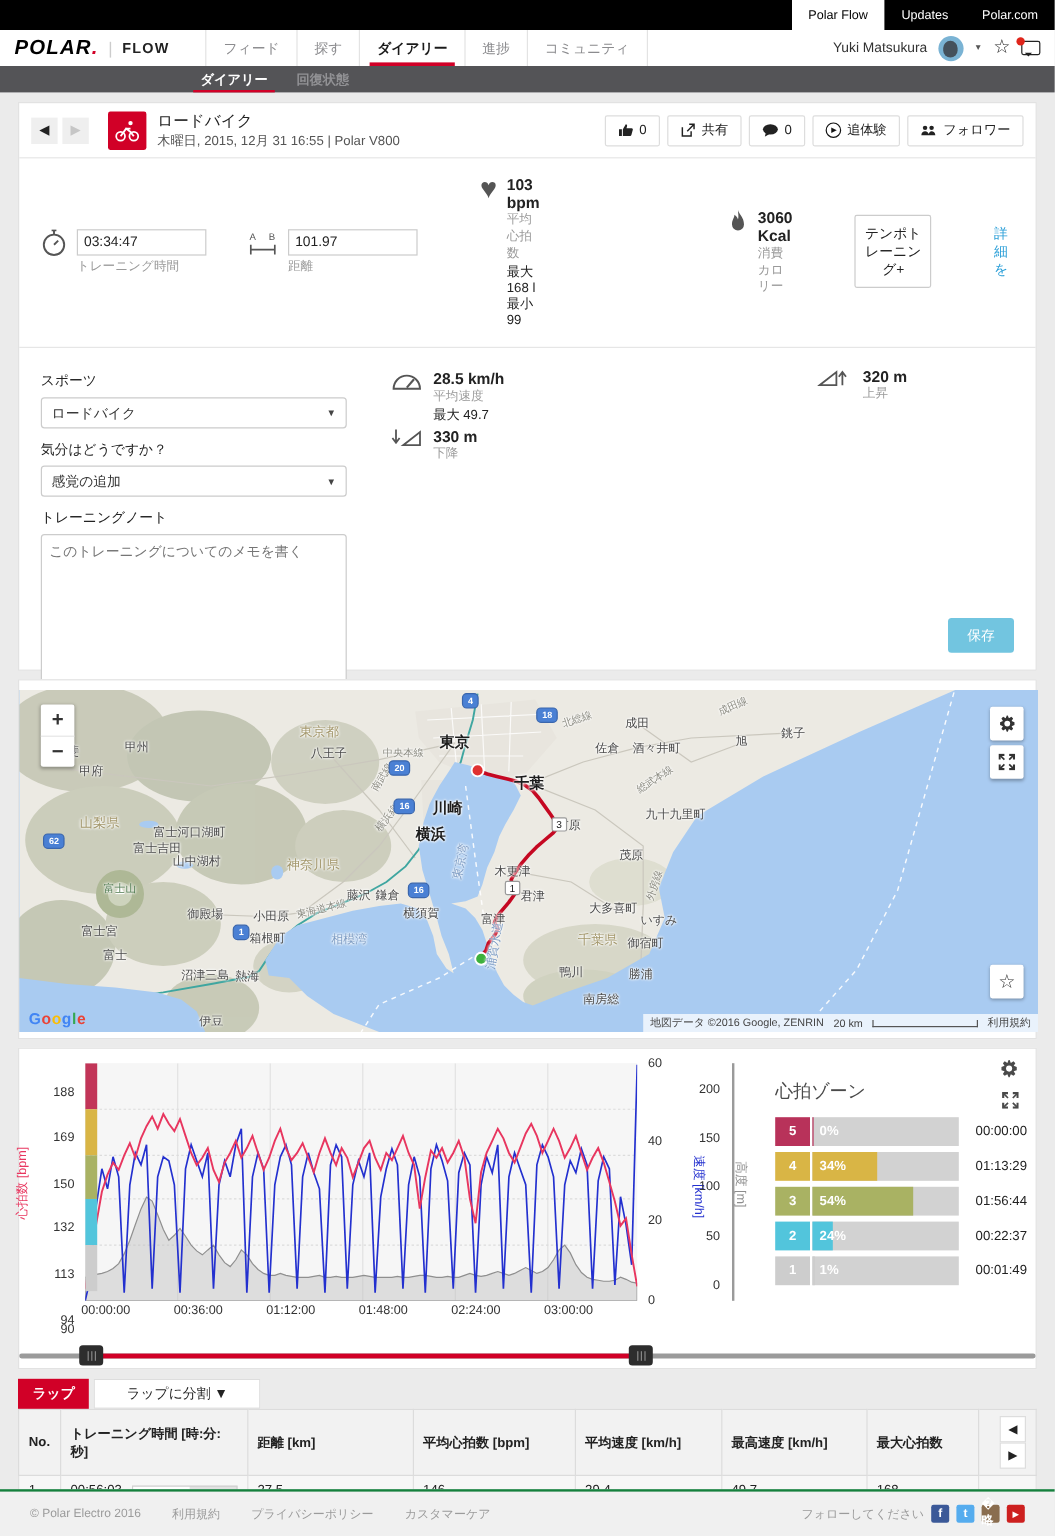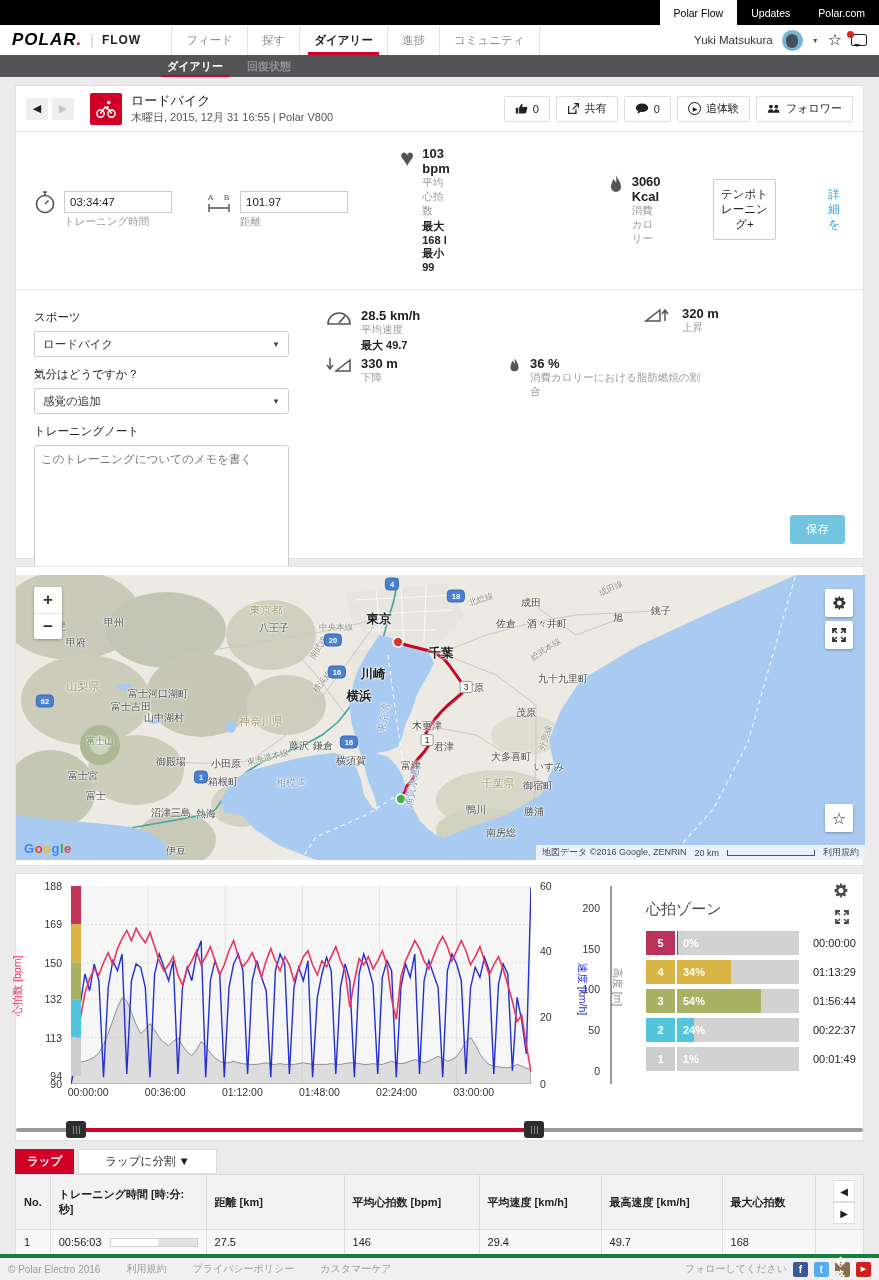--- a/index.html
+++ b/index.html
@@ -53,21 +53,21 @@
   .playcirc{width:13px;height:13px;border:1.5px solid #111;border-radius:50%;display:flex;align-items:center;justify-content:center;font-size:6px;color:#111;padding-left:1px;}
 
   
   .statsrow{display:flex;align-items:center;padding:14px 18px 16px 18px;border-bottom:1px solid #e6e6e6;}
   .stat{display:flex;gap:8px;margin-right:34px;}
   .stat .icn{color:#555;}
   .stat input{width:108px;height:22px;border:1px solid #ccc;font-size:11.5px;padding:0 5px;color:#222;font-family:inherit;}
   .stat .lbl{font-size:10.5px;color:#9a9a9a;margin-top:2px;}
   .bigval{font-size:13px;font-weight:bold;color:#222;}
   .sublbl{font-size:10.5px;color:#9a9a9a;}
-  .minmax{font-size:11px;color:#222;margin-top:1px;font-weight:bold;}
+  .minmax{font-size:11px;color:#222;margin-top:1px;}
   .tempobtn{border:1px solid #ccc;background:#fff;font-size:11.5px;color:#222;padding:7px 4px;border-radius:2px;margin-left:18px;cursor:pointer;}
   .detaillink{color:#2b9fd8;font-size:11.5px;margin-left:52px;cursor:pointer;}
 
   
   .formbody{position:relative;height:268px;padding:14px 18px;}
   .flabel{font-size:11.5px;color:#222;margin:6px 0 6px 0;}
   .selectbox{width:255px;height:26px;border:1px solid #ccc;border-radius:3px;display:flex;align-items:center;justify-content:space-between;padding:0 8px;font-size:11.5px;color:#333;cursor:pointer;background:#fff;}
   .selectbox .car{font-size:8px;color:#444;}
   .notes{width:255px;height:130px;border:1px solid #ccc;border-radius:3px;font-size:11.5px;padding:6px;color:#333;resize:none;font-family:inherit;}
   .metcol{position:absolute;display:flex;gap:9px;}
@@ -99,21 +99,21 @@
   .starbtn{right:12px;bottom:28px;width:28px;height:28px;font-size:16px;color:#333;}
   .attrib{position:absolute;right:0;bottom:0;height:15px;background:rgba(255,255,255,.75);display:flex;align-items:center;font-size:9px;color:#444;padding:0 6px;gap:8px;}
   .scalebar{width:88px;height:6px;border:1px solid #555;border-top:none;}
   .glogo{position:absolute;left:8px;bottom:4px;font-size:13px;font-weight:bold;color:#5f6368;letter-spacing:.5px;}
   .glogo span:nth-child(1){color:#4285f4}.glogo span:nth-child(2){color:#ea4335}.glogo span:nth-child(3){color:#fbbc05}.glogo span:nth-child(4){color:#4285f4}.glogo span:nth-child(5){color:#34a853}.glogo span:nth-child(6){color:#ea4335}
 
   
   .chartcard{margin-top:7px;position:relative;height:268px;background:#fff;border:1px solid #e2e2e2;}
   .plotarea{position:absolute;left:55px;top:12px;width:460px;height:198px;background:#f6f6f6;}
   .yaxis-hr{position:absolute;left:0;top:12px;width:52px;height:198px;}
-  .yaxis-hr .tick{position:absolute;right:6px;font-size:10.5px;color:#333;transform:translateY(-50%);}
+  .yaxis-hr .tick{position:absolute;right:6px;font-size:10.5px;color:#333;transform:translateY(-50%);margin-top:24px;}
   .axis-title{position:absolute;font-size:10.5px;white-space:nowrap;}
   .hr-title{color:#e8365f;left:-28px;top:105px;transform:rotate(-90deg);transform-origin:center;}
   .spd-title{color:#2330cf;left:540px;top:108px;transform:rotate(90deg);transform-origin:center;}
   .alt-title{color:#8d8d8d;left:582px;top:106px;transform:rotate(90deg);transform-origin:center;}
   .yaxis-spd{position:absolute;left:518px;top:12px;width:26px;height:198px;}
   .yaxis-spd .tick{position:absolute;left:6px;font-size:10.5px;color:#333;transform:translateY(-50%);}
   .yaxis-alt{position:absolute;left:556px;top:12px;width:40px;height:198px;border-right:2px solid #9a9a9a;}
   .yaxis-alt .tick{position:absolute;right:10px;font-size:10.5px;color:#333;transform:translateY(-50%);}
   .xaxis{position:absolute;left:55px;top:212px;width:470px;height:14px;}
   .xaxis .tick{position:absolute;font-size:10.5px;color:#333;transform:translateX(-8%);}
@@ -143,21 +143,21 @@
   table.laps th{background:#f2f2f2;font-size:11px;color:#222;text-align:left;padding:5px 8px;border:1px solid #dcdcdc;font-weight:bold;}
   table.laps td{font-size:11px;color:#222;padding:6px 8px;border:1px solid #e0e0e0;}
   table.laps tr.odd td{background:#f7f7f7;}
   table.laps tr.even td{background:#ececec;}
   .timecell{display:flex;align-items:center;gap:8px;}
   .tbar{width:88px;height:9px;background:#e2e2e2;border:1px solid #d0d0d0;position:relative;}
   .tbar i{position:absolute;left:0;top:0;bottom:0;background:#fff;display:block;}
   .pgbtn{width:22px;height:22px;background:#fff;border:1px solid #ddd;display:inline-flex;align-items:center;justify-content:center;font-size:10px;cursor:pointer;}
 
   
-  .footer{position:absolute;left:0;right:0;bottom:0;height:26px;background:#f0f0f0;border-top:4px solid #15803d;display:flex;align-items:center;padding:0 8px;font-size:10px;color:#9b9b9b;}
+  .footer{position:absolute;left:0;right:0;bottom:0;height:39px;background:#f0f0f0;border-top:2px solid #15803d;display:flex;align-items:center;padding:0 25px;font-size:10px;color:#9b9b9b;}
   .footer .flink{margin-left:26px;cursor:pointer;}
   .fright{margin-left:auto;display:flex;align-items:center;gap:6px;}
   .soc{width:15px;height:15px;border-radius:2px;display:flex;align-items:center;justify-content:center;color:#fff;font-size:10px;font-weight:bold;cursor:pointer;}
   .soc.fb{background:#3b5998;}.soc.tw{background:#55acee;}.soc.ig{background:#8a6d4f;}.soc.yt{background:#cd201f;font-size:7px;}
 </style>
 </head>
 <body>
 
 <div class="topbar">
   <div class="ttab active">Polar Flow</div>
@@ -325,30 +325,21 @@
         <svg width="26" height="18" viewBox="0 0 26 18">
             <path d="M4 2v11 M1 9l3 4 3-4" stroke="#555" stroke-width="1.5" fill="none"></path>
             <path d="M10 15 L24 15 L24 4 Z" fill="none" stroke="#555" stroke-width="1.5"></path>
           </svg>
         <div>
           <div class="mval">330 m</div>
           <div class="mlbl">下降</div>
         </div>
       </div>
       
-      <div class="metcol" style="left:492px;top:66px;">
-        <svg width="13" height="19" viewBox="0 0 16 22">
-            <path d="M8 1C9 5 13 7 13 13a5 5 0 0 1-10 0C3 9 5 8 5 5c1.5 1 2.5 2 3 4 .8-2.5 0-5 0-8z" fill="#555"></path>
-          </svg>
-        <div>
-          <div class="mval">36 %</div>
-          <div class="mlbl">消費カロリーにおける脂肪燃焼の割合</div>
-        </div>
-      </div>
-      <div class="metcol" style="left:628px;top:16px;gap:12px;">
+      <div class="metcol" style="left:665px;top:16px;gap:12px;">
         <svg width="26" height="18" viewBox="0 0 26 18">
             <path d="M2 15 L16 15 L16 4 Z" fill="none" stroke="#555" stroke-width="1.5"></path>
             <path d="M21 15V4 M18 8l3-4 3 4" stroke="#555" stroke-width="1.5" fill="none"></path>
           </svg>
         <div>
           <div class="mval">320 m</div>
           <div class="mlbl">上昇</div>
         </div>
       </div>
       <button class="savebtn">保存</button>

